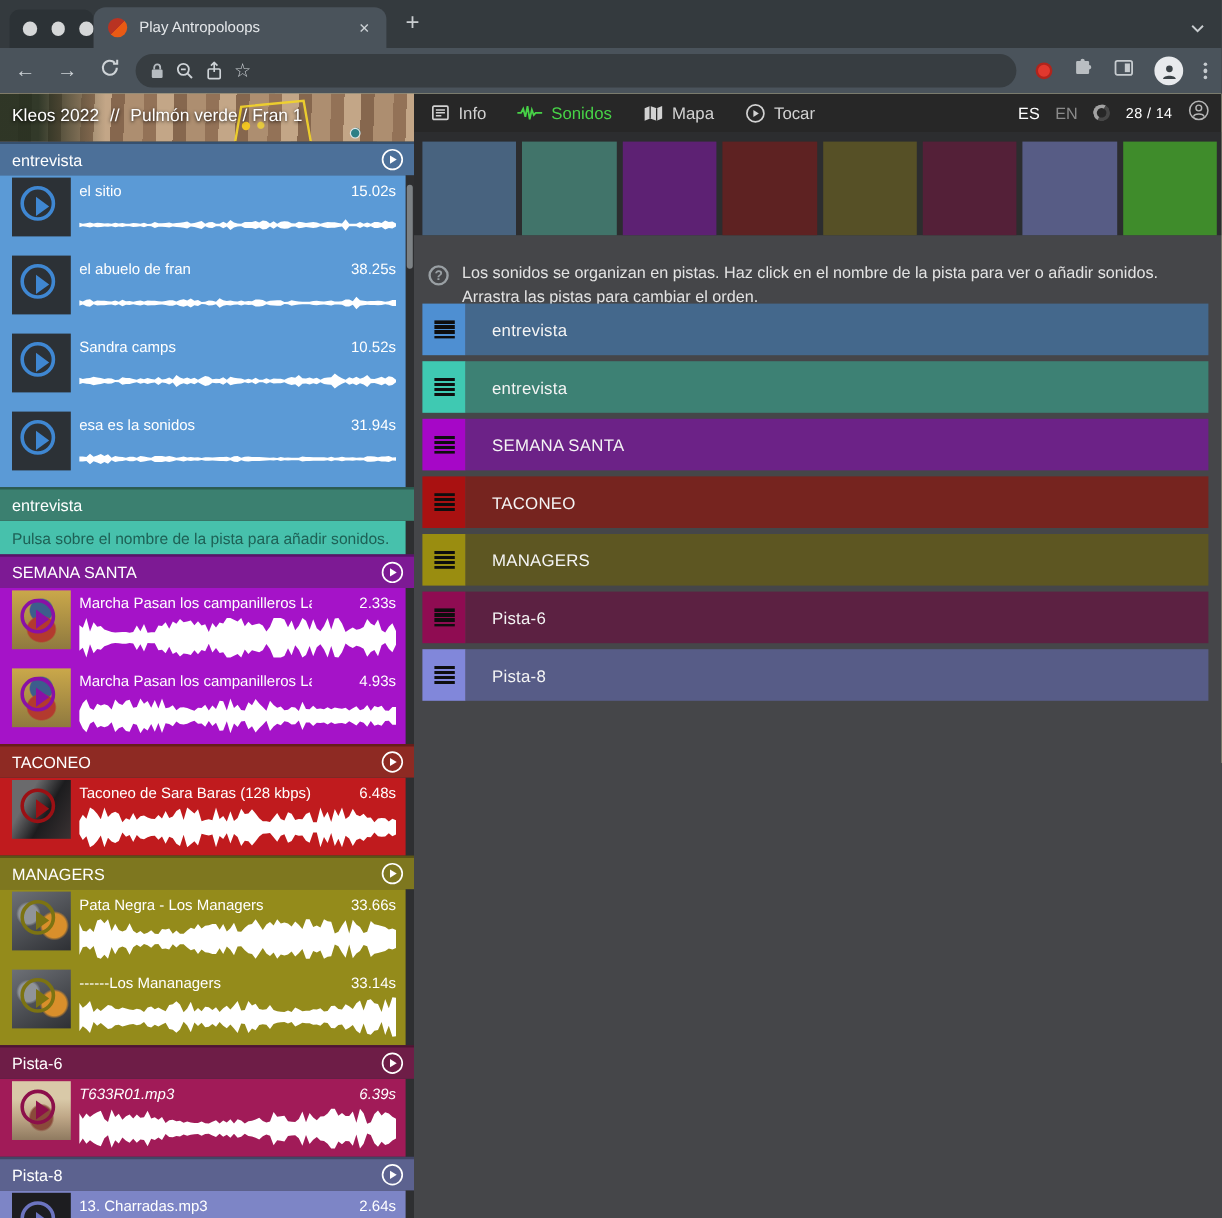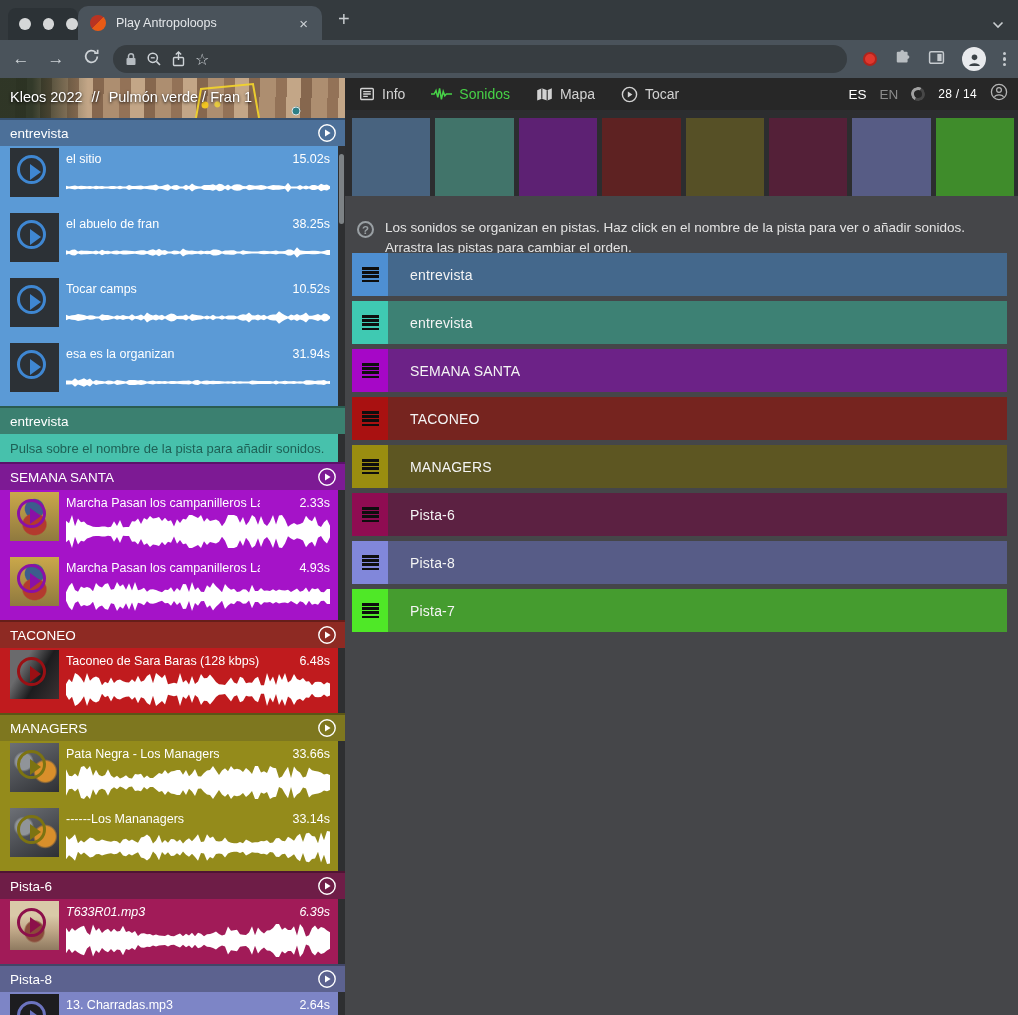--- a/index.html
+++ b/index.html
@@ -301,33 +301,33 @@
               <svg class="wave" viewBox="0 0 264 37" preserveAspectRatio="none">
                 <polygon points="0.0,16.2 3.0,17.3 6.0,15.7 9.0,15.4 12.0,17.5 15.0,16.5 18.0,16.7 21.0,16.7 24.0,17.0 27.0,17.3 30.0,16.5 33.0,17.5 36.0,15.7 39.0,17.0 42.0,16.8 45.0,17.4 48.0,16.8 51.0,16.5 54.0,17.3 57.0,16.5 60.0,16.6 63.0,16.7 66.0,17.0 69.0,17.2 72.0,16.8 75.0,16.2 78.0,16.3 81.0,17.3 84.0,16.1 87.0,15.3 90.0,16.4 93.0,14.8 96.0,16.6 99.0,16.1 102.0,17.6 105.0,17.5 108.0,16.4 111.0,16.7 114.0,17.5 117.0,14.5 120.0,16.3 123.0,16.8 126.0,16.4 129.0,17.0 132.0,17.3 135.0,16.4 138.0,17.3 141.0,16.8 144.0,17.1 147.0,15.5 150.0,15.6 153.0,16.1 156.0,17.5 159.0,16.6 162.0,16.4 165.0,16.2 168.0,16.3 171.0,17.6 174.0,17.5 177.0,16.2 180.0,16.9 183.0,17.3 186.0,17.4 189.0,17.4 192.0,17.5 195.0,16.9 198.0,16.7 201.0,17.0 204.0,17.3 207.0,16.9 210.0,16.4 213.0,17.2 216.0,17.2 219.0,17.0 222.0,15.6 225.0,15.5 228.0,17.0 231.0,13.2 234.0,16.3 237.0,16.7 240.0,17.0 243.0,16.9 246.0,16.8 249.0,16.7 252.0,16.9 255.0,17.4 258.0,17.1 261.0,16.0 264.0,16.1 264.0,20.9 261.0,21.0 258.0,19.9 255.0,19.6 252.0,20.1 249.0,20.3 246.0,20.2 243.0,20.1 240.0,20.0 237.0,20.3 234.0,20.7 231.0,23.8 228.0,20.0 225.0,21.5 222.0,21.4 219.0,20.0 216.0,19.8 213.0,19.8 210.0,20.6 207.0,20.1 204.0,19.7 201.0,20.0 198.0,20.3 195.0,20.1 192.0,19.5 189.0,19.6 186.0,19.6 183.0,19.7 180.0,20.1 177.0,20.8 174.0,19.5 171.0,19.4 168.0,20.7 165.0,20.8 162.0,20.6 159.0,20.4 156.0,19.5 153.0,20.9 150.0,21.4 147.0,21.5 144.0,19.9 141.0,20.2 138.0,19.7 135.0,20.6 132.0,19.7 129.0,20.0 126.0,20.6 123.0,20.2 120.0,20.7 117.0,22.5 114.0,19.5 111.0,20.3 108.0,20.6 105.0,19.5 102.0,19.4 99.0,20.9 96.0,20.4 93.0,22.2 90.0,20.6 87.0,21.7 84.0,20.9 81.0,19.7 78.0,20.7 75.0,20.8 72.0,20.2 69.0,19.8 66.0,20.0 63.0,20.3 60.0,20.4 57.0,20.5 54.0,19.7 51.0,20.5 48.0,20.2 45.0,19.6 42.0,20.2 39.0,20.0 36.0,21.3 33.0,19.5 30.0,20.5 27.0,19.7 24.0,20.0 21.0,20.3 18.0,20.3 15.0,20.5 12.0,19.5 9.0,21.6 6.0,21.3 3.0,19.7 0.0,20.8" fill="#ffffff"></polygon>
               </svg>
             </div>
             <div class="clip">
               <div class="thumb t-dark-square">
                 <div class="ring" style="border-color: rgb(63, 135, 210);">
                   <div class="tri" style="border-left-color: rgb(63, 135, 210);"></div>
                 </div>
               </div>
-              <div class="clip-name">Tocar camps</div>
+              <div class="clip-name">Sandra camps</div>
               <div class="clip-time">10.52s</div>
               <svg class="wave" viewBox="0 0 264 37" preserveAspectRatio="none">
                 <polygon points="0.0,15.7 3.0,16.9 6.0,16.2 9.0,16.0 12.0,14.9 15.0,15.5 18.0,15.9 21.0,16.9 24.0,16.3 27.0,16.5 30.0,17.6 33.0,17.4 36.0,15.3 39.0,15.9 42.0,16.1 45.0,16.8 48.0,17.4 51.0,16.3 54.0,17.1 57.0,16.1 60.0,16.9 63.0,17.2 66.0,15.2 69.0,17.3 72.0,16.8 75.0,15.6 78.0,17.3 81.0,13.5 84.0,15.5 87.0,16.6 90.0,15.6 93.0,16.8 96.0,15.7 99.0,17.5 102.0,15.7 105.0,14.4 108.0,15.0 111.0,17.0 114.0,16.7 117.0,16.8 120.0,15.4 123.0,17.4 126.0,14.9 129.0,15.7 132.0,16.2 135.0,16.5 138.0,17.4 141.0,16.6 144.0,17.5 147.0,15.8 150.0,17.4 153.0,17.5 156.0,16.2 159.0,17.4 162.0,16.4 165.0,16.6 168.0,16.6 171.0,17.5 174.0,16.0 177.0,15.2 180.0,15.7 183.0,13.5 186.0,16.2 189.0,16.5 192.0,15.5 195.0,16.7 198.0,15.8 201.0,17.4 204.0,15.9 207.0,15.6 210.0,15.4 213.0,12.3 216.0,14.5 219.0,16.3 222.0,17.5 225.0,15.4 228.0,16.4 231.0,14.9 234.0,16.6 237.0,15.6 240.0,13.6 243.0,16.7 246.0,16.8 249.0,16.0 252.0,14.9 255.0,16.4 258.0,14.6 261.0,15.1 264.0,17.5 264.0,19.5 261.0,21.9 258.0,22.4 255.0,20.6 252.0,22.1 249.0,21.0 246.0,20.2 243.0,20.3 240.0,23.4 237.0,21.4 234.0,20.4 231.0,22.1 228.0,20.6 225.0,21.6 222.0,19.5 219.0,20.7 216.0,22.5 213.0,24.7 210.0,21.6 207.0,21.4 204.0,21.1 201.0,19.6 198.0,21.2 195.0,20.3 192.0,21.5 189.0,20.5 186.0,20.8 183.0,23.5 180.0,21.3 177.0,21.8 174.0,21.0 171.0,19.5 168.0,20.4 165.0,20.4 162.0,20.6 159.0,19.6 156.0,20.8 153.0,19.5 150.0,19.6 147.0,21.2 144.0,19.5 141.0,20.4 138.0,19.6 135.0,20.5 132.0,20.8 129.0,21.3 126.0,22.1 123.0,19.6 120.0,21.6 117.0,20.2 114.0,20.3 111.0,20.0 108.0,22.0 105.0,22.6 102.0,21.3 99.0,19.5 96.0,21.3 93.0,20.2 90.0,21.4 87.0,20.4 84.0,21.5 81.0,23.5 78.0,19.7 75.0,21.4 72.0,20.2 69.0,19.7 66.0,21.8 63.0,19.8 60.0,20.1 57.0,20.9 54.0,19.9 51.0,20.7 48.0,19.6 45.0,20.2 42.0,20.9 39.0,21.1 36.0,21.7 33.0,19.6 30.0,19.4 27.0,20.5 24.0,20.7 21.0,20.1 18.0,21.1 15.0,21.5 12.0,22.1 9.0,21.0 6.0,20.8 3.0,20.1 0.0,21.3" fill="#ffffff"></polygon>
               </svg>
             </div>
             <div class="clip">
               <div class="thumb t-dark-square">
                 <div class="ring" style="border-color: rgb(63, 135, 210);">
                   <div class="tri" style="border-left-color: rgb(63, 135, 210);"></div>
                 </div>
               </div>
-              <div class="clip-name">esa es la organizan</div>
+              <div class="clip-name">esa es la sonidos</div>
               <div class="clip-time">31.94s</div>
               <svg class="wave" viewBox="0 0 264 37" preserveAspectRatio="none">
                 <polygon points="0.0,16.5 3.0,16.5 6.0,16.8 9.0,14.2 12.0,16.6 15.0,15.6 18.0,14.3 21.0,15.9 24.0,14.5 27.0,17.5 30.0,15.9 33.0,16.7 36.0,16.9 39.0,17.5 42.0,16.6 45.0,16.7 48.0,17.5 51.0,16.1 54.0,16.4 57.0,17.1 60.0,17.4 63.0,16.0 66.0,16.0 69.0,15.9 72.0,16.6 75.0,16.0 78.0,16.6 81.0,17.5 84.0,17.1 87.0,16.4 90.0,17.3 93.0,16.9 96.0,17.3 99.0,17.0 102.0,17.6 105.0,17.1 108.0,17.1 111.0,17.2 114.0,17.0 117.0,16.8 120.0,16.8 123.0,16.6 126.0,17.4 129.0,16.2 132.0,16.1 135.0,17.5 138.0,16.7 141.0,16.5 144.0,16.9 147.0,16.8 150.0,16.9 153.0,17.0 156.0,17.2 159.0,17.5 162.0,17.3 165.0,17.6 168.0,16.9 171.0,17.4 174.0,17.2 177.0,17.5 180.0,17.4 183.0,17.5 186.0,16.5 189.0,16.8 192.0,16.9 195.0,17.1 198.0,17.1 201.0,17.0 204.0,17.1 207.0,17.5 210.0,16.6 213.0,17.4 216.0,17.3 219.0,16.7 222.0,17.2 225.0,17.2 228.0,17.0 231.0,17.4 234.0,17.2 237.0,17.5 240.0,16.3 243.0,16.3 246.0,16.5 249.0,17.1 252.0,16.4 255.0,16.5 258.0,16.1 261.0,17.3 264.0,17.1 264.0,19.9 261.0,19.7 258.0,20.9 255.0,20.5 252.0,20.6 249.0,19.9 246.0,20.5 243.0,20.7 240.0,20.7 237.0,19.5 234.0,19.8 231.0,19.6 228.0,20.0 225.0,19.8 222.0,19.8 219.0,20.3 216.0,19.7 213.0,19.6 210.0,20.4 207.0,19.5 204.0,19.9 201.0,20.0 198.0,19.9 195.0,19.9 192.0,20.1 189.0,20.2 186.0,20.5 183.0,19.5 180.0,19.6 177.0,19.5 174.0,19.8 171.0,19.6 168.0,20.1 165.0,19.4 162.0,19.7 159.0,19.5 156.0,19.8 153.0,20.0 150.0,20.1 147.0,20.2 144.0,20.1 141.0,20.5 138.0,20.3 135.0,19.5 132.0,20.9 129.0,20.8 126.0,19.6 123.0,20.4 120.0,20.2 117.0,20.2 114.0,20.0 111.0,19.8 108.0,19.9 105.0,19.9 102.0,19.4 99.0,20.0 96.0,19.7 93.0,20.1 90.0,19.7 87.0,20.6 84.0,19.9 81.0,19.5 78.0,20.4 75.0,21.0 72.0,20.4 69.0,21.1 66.0,21.0 63.0,21.0 60.0,19.6 57.0,19.9 54.0,20.6 51.0,20.9 48.0,19.5 45.0,20.3 42.0,20.4 39.0,19.5 36.0,20.1 33.0,20.3 30.0,21.1 27.0,19.5 24.0,22.5 21.0,21.1 18.0,22.7 15.0,21.4 12.0,20.4 9.0,22.8 6.0,20.2 3.0,20.5 0.0,20.5" fill="#ffffff"></polygon>
               </svg>
             </div>
           </div>
         </div>
         <div class="section-wrap">
           <div class="sec-hdr" style="background: rgb(59, 128, 112);">
             <span>entrevista</span>
@@ -547,25 +547,17 @@
             </div>
           </div>
           <div class="trow">
             <div class="thandle" style="background: rgb(129, 135, 218);">
               <div class="hbars"></div>
             </div>
             <div class="tbar" style="background: rgb(87, 92, 135);">
               <span>Pista-8</span>
             </div>
           </div>
-          <div class="trow">
-            <div class="thandle" style="background: rgb(79, 232, 39);">
-              <div class="hbars"></div>
-            </div>
-            <div class="tbar" style="background: rgb(69, 156, 47);">
-              <span>Pista-7</span>
-            </div>
-          </div>
         </div>
     </div>
 
   </div>
 </div>
 
 </body></html>

